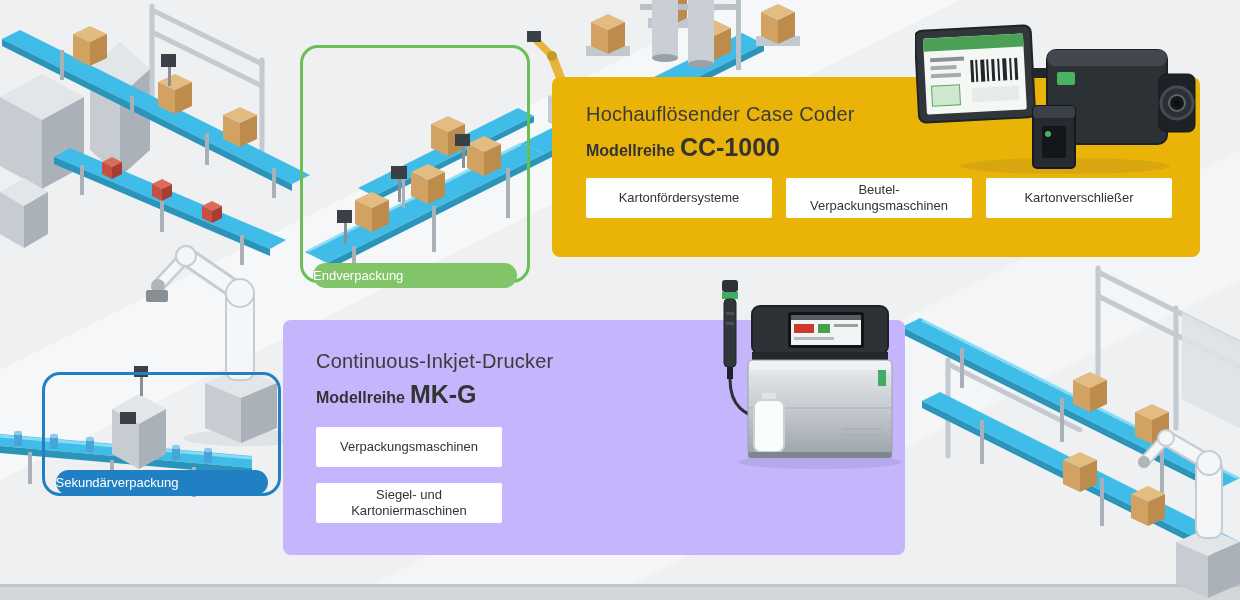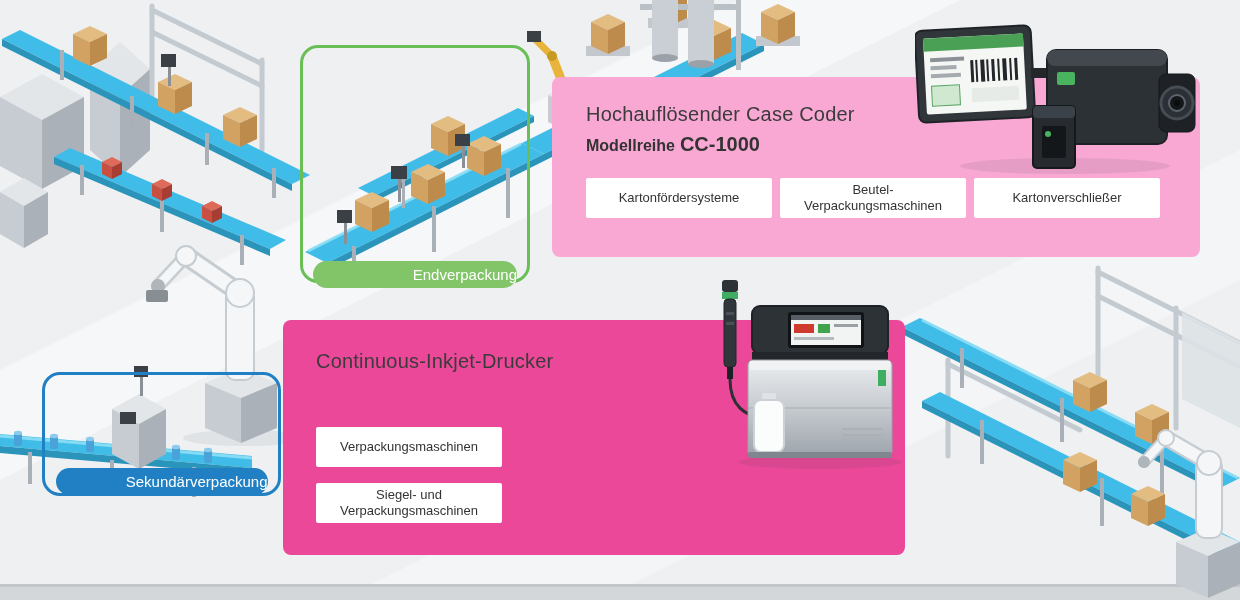--- a/index.html
+++ b/index.html
@@ -16,35 +16,35 @@
   .frame{stroke:#c3cad0;stroke-width:5;stroke-linecap:round}
   .sensor-head{fill:#3a4046}
   .sensor-post{fill:#8a9096}
   .arm-out{stroke:#c6cdd2;stroke-linecap:round}
   .arm-in{stroke:#f4f6f7;stroke-linecap:round}
 
   
   .hl{position:absolute;border-radius:18px}
   .hl-green{left:300px;top:45px;width:230px;height:238px;border:3px solid #69bf55}
   .hl-blue{left:42px;top:372px;width:239px;height:124px;border:3px solid #2180c4}
-  .pill{position:absolute;left:50%;transform:translateX(-50%);color:#fff;font-size:15px;line-height:1;padding:6px 0;text-align:right;border-radius:16px;white-space:nowrap}
+  .pill{position:absolute;left:50%;transform:translateX(-50%);color:#fff;font-size:13px;line-height:1;padding:6px 0;text-align:left;border-radius:16px;white-space:nowrap}
   .pill-green{bottom:-8px;width:204px;background:#82c468}
   .pill-blue{bottom:-2px;width:212px;background:#2180c4}
 
   
   .panel{position:absolute;border-radius:8px}
-  .panel-green{left:552px;top:77px;width:648px;height:180px;background:#f9a8d4}
-  .panel-blue{left:283px;top:320px;width:622px;height:235px;background:#ec4899}
+  .panel-green{left:552px;top:77px;width:648px;height:180px;background:#eab308}
+  .panel-blue{left:283px;top:320px;width:622px;height:235px;background:#c4b5fd}
   .panel-head{position:absolute}
   .panel-green .panel-head{left:34px;top:26px}
   .panel-blue .panel-head{left:33px;top:30px}
   .panel-title{font-weight:400;font-size:20px;color:#3b3b3b;letter-spacing:.2px}
   .panel-model{margin-top:7px;font-weight:700;color:#333;font-size:16px}
-  .model-name{font-size:20px;margin-left:5px}
-  .chip-row{display:flex;gap:8px}
+  .model-name{font-size:25px;margin-left:5px}
+  .chip-row{display:flex;gap:14px}
   .panel-green .chip-row{position:absolute;left:34px;top:101px}
   .chip-col{position:absolute;left:33px;top:107px;display:flex;flex-direction:column;gap:16px}
   .chip-col .chip-row{gap:12px}
   .chip{display:flex;align-items:center;justify-content:center;text-align:center;
         width:186px;height:40px;padding:2px 8px;background:#fff;border-radius:2px;
         font-size:13px;line-height:1.2;color:#333}
 
   .product{position:absolute}
   #cc1000{left:915px;top:16px}
   #mkg{left:692px;top:278px}
@@ -262,27 +262,30 @@
     <div class="chip-row">
       <div class="chip">Kartonfördersysteme</div>
       <div class="chip">Beutel-Verpackungsmaschinen</div>
       <div class="chip">Kartonverschließer</div>
     </div>
   </section>
 
   <section class="panel panel-blue">
     <div class="panel-head">
       <h2 class="panel-title">Continuous-Inkjet-Drucker</h2>
+      <div class="panel-model">
+        <span class="model-prefix">Modellreihe</span><span class="model-name">MK-G</span>
+      </div>
     </div>
     <div class="chip-col">
       <div class="chip-row">
         <div class="chip">Verpackungsmaschinen</div>
       </div>
       <div class="chip-row">
-        <div class="chip">Siegel- und Verpackungsmaschinen</div>
+        <div class="chip">Siegel- und Kartoniermaschinen</div>
       </div>
     </div>
   </section>
 
   <svg id="cc1000" class="product" viewBox="0 0 285 160" width="285" height="160" aria-hidden="true">
     <ellipse cx="150" cy="150" rx="105" ry="8" fill="rgba(60,70,80,0.10)"></ellipse>
     <g transform="rotate(-3 60 60)">
       <rect x="2" y="12" width="116" height="92" rx="7" fill="#31363b" stroke="#1f2327" stroke-width="2"></rect>
       <rect x="10" y="20" width="100" height="76" rx="2" fill="#f5f7f5"></rect>
       <rect x="10" y="20" width="100" height="13" fill="#4aa155"></rect>

